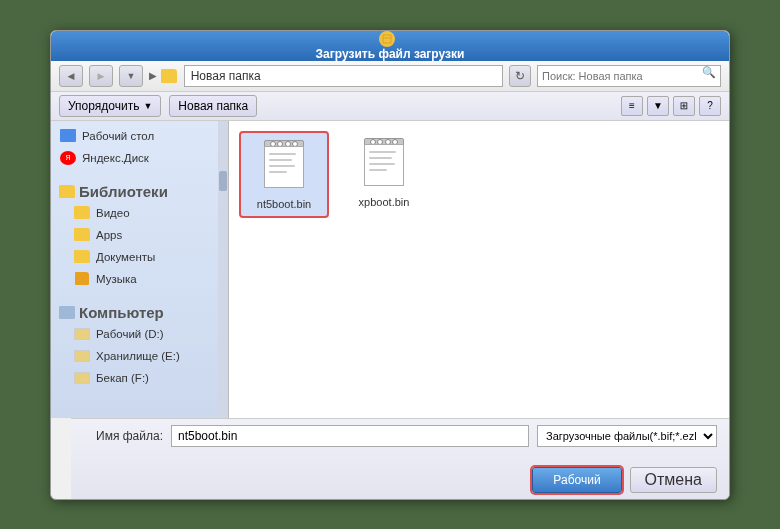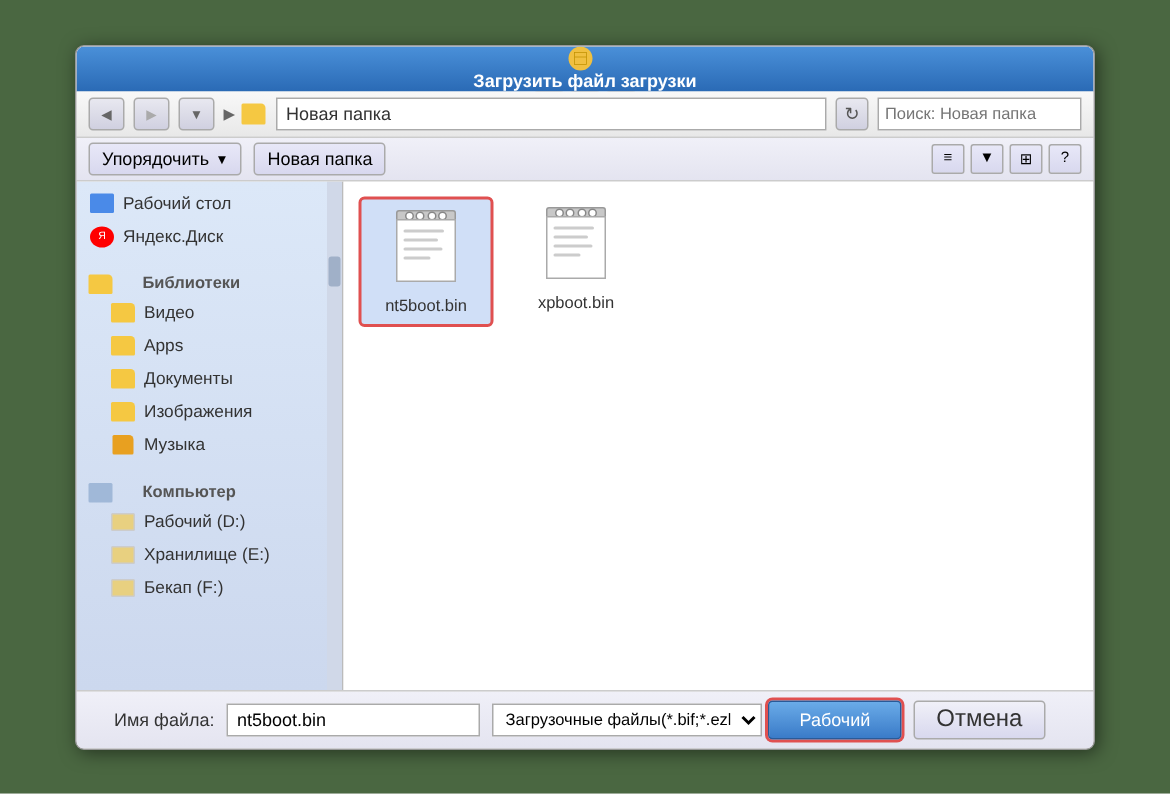--- a/index.html
+++ b/index.html
@@ -124,25 +124,24 @@
       border-radius: 3px;
       display: flex;
       align-items: center;
       justify-content: center;
       cursor: pointer;
       font-size: 12px;
       color: #555;
     }
     .search-bar {
       display: flex;
-      align-items: center;
       height: 22px;
       border: 1px solid #aaa;
       background: white;
-      width: 136px;
+      width: 184px;
       padding: 0 4px;
     }
     .search-input {
       flex: 1;
       border: none;
       outline: none;
       font-size: 11px;
       color: #999;
       background: transparent;
     }
@@ -216,26 +215,26 @@
       width: 18px;
       height: 16px;
       margin-right: 5px;
       flex-shrink: 0;
       display: flex;
       align-items: center;
       justify-content: center;
     }
     .sidebar-section {
       padding: 6px 8px 2px;
-      font-size: 11px;
+      font-size: 15px;
       color: #555;
       font-weight: 600;
       display: flex;
       align-items: center;
-      gap: 20px;
+      gap: 4px;
     }
     .desktop-icon {
       width: 16px;
       height: 13px;
       background: #4a8ae8;
       border-radius: 1px;
       position: relative;
     }
     .yadisk-icon {
       width: 16px;
@@ -294,22 +293,23 @@
       color: #333;
       text-align: center;
       margin-top: 4px;
       word-break: break-all;
     }
     .bottom-bar {
       border-top: 1px solid #ccc;
       background: linear-gradient(to bottom, #f0f0f8, #e4e4f0);
       padding: 6px 12px;
       display: flex;
-      flex-direction: row;
-      gap: 4px;
+      flex-direction: column;
+      gap: 20px;
+      margin-left: 20px;
     }
     .filename-row {
       display: flex;
       align-items: center;
       gap: 8px;
     }
     .filename-label {
       width: 80px;
       text-align: right;
       font-size: 12px;
@@ -532,26 +532,20 @@
           <span>Apps</span>
         </div>
         <div class="sidebar-item" style="padding-left:22px;">
           <div class="sidebar-icon">
             <div class="lib-folder"></div>
           </div>
           <span>Документы</span>
         </div>
         <div class="sidebar-item" style="padding-left:22px;">
           <div class="sidebar-icon">
-            <div class="lib-folder"></div>
-          </div>
-          <span>Изображения</span>
-        </div>
-        <div class="sidebar-item" style="padding-left:22px;">
-          <div class="sidebar-icon">
             <div style="width:14px;height:13px;background:#e8a020;border-radius:1px 3px 1px 1px;"></div>
           </div>
           <span>Музыка</span>
         </div>
 
         <div style="height:8px;"></div>
 
         <div class="sidebar-section">
           <div style="width:16px;height:13px;background:#a0b8d8;border-radius:1px;"></div>
           <span>Компьютер</span>

